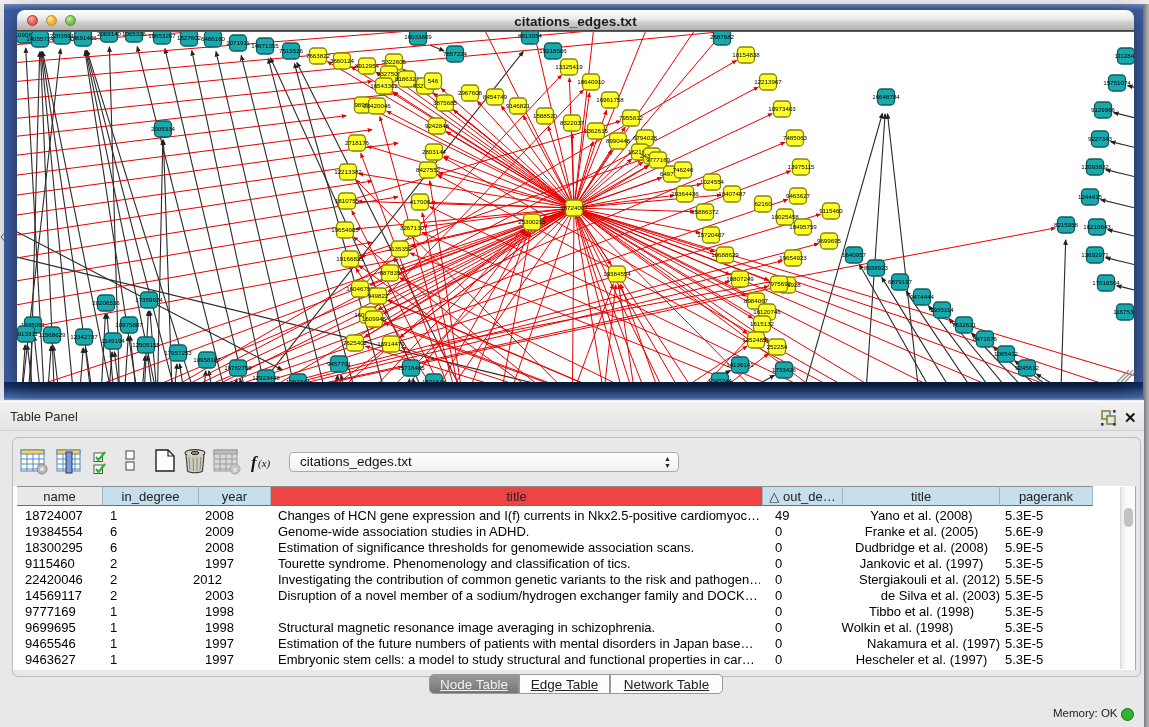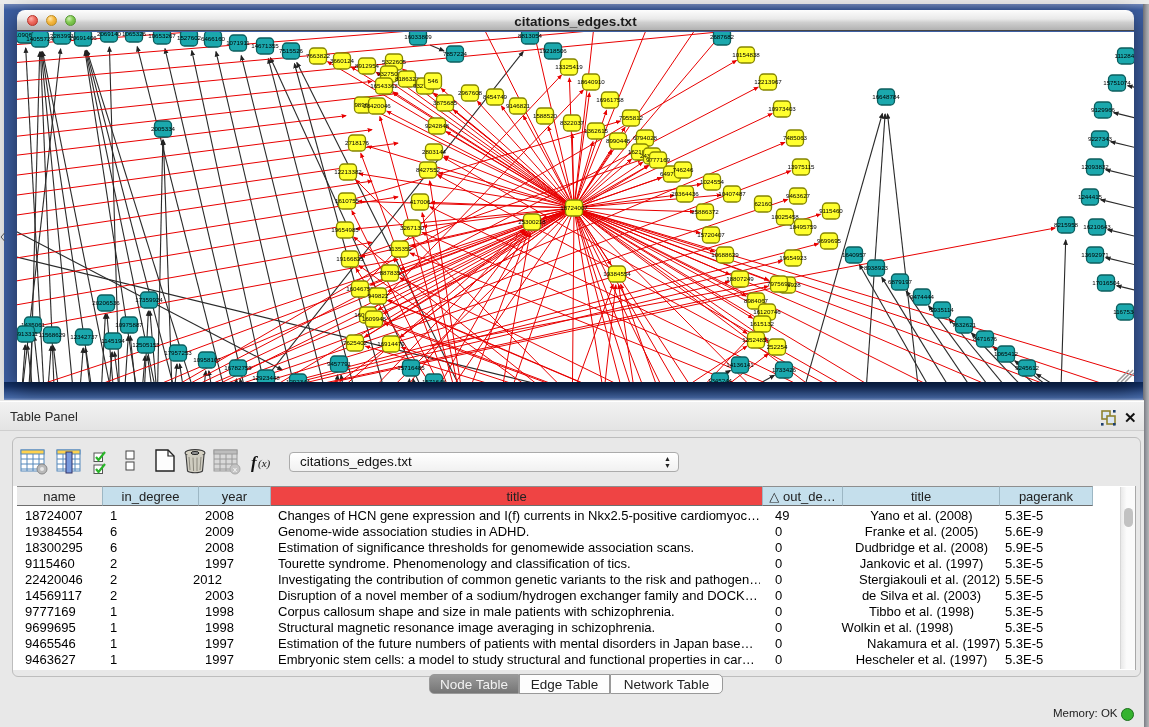--- a/index.html
+++ b/index.html
@@ -16,21 +16,21 @@
 #tphead{position:absolute;left:0;top:1px;width:1144px;height:30px;background:linear-gradient(to bottom,#f2f2f2,#e4e4e4);border-top:1px solid #fff;border-bottom:1px solid #cfcfcf;}
 #tphead span{position:absolute;left:10px;top:7px;font-size:13px;color:#2b2b2b;}
 #container{position:absolute;left:12px;top:37px;width:1129px;height:240px;border:1px solid #bdbdbd;border-radius:6px;background:#e8e8e8;}
 #combo{position:absolute;left:289px;top:452px;width:390px;height:20px;background:linear-gradient(to bottom,#ffffff,#f1f1f1);border:1px solid #ababab;border-radius:4px;font-size:13.5px;color:#111;padding:1px 0 0 10px;}
 #combo .ar{position:absolute;right:7px;top:3px;font-size:7px;line-height:6.5px;color:#222;}
 .th{position:absolute;top:486px;height:20px;border-top:1px solid #8e8e8e;border-bottom:1px solid #6e6e6e;border-right:1px solid #9db7c4;background:#c5dfec;text-align:center;font-size:13px;color:#222;line-height:20px;}
 #tablebg{position:absolute;left:13px;top:486px;width:1123px;height:184px;background:#fff;border-right:1px solid #a8a8a8;}#scrtrack{position:absolute;left:1120px;top:487px;width:15px;height:182px;background:linear-gradient(to right,#e9e9e9,#fbfbfb 40%);border-left:1px solid #d8d8d8;}
 .tr{position:absolute;left:0;height:16px;width:1149px;font-size:13px;color:#000;}
 .td{position:absolute;top:0;line-height:16px;}
 #tabbar{position:absolute;left:429px;top:674px;height:20px;font-size:13.5px;}
-.tab{position:absolute;top:0;height:20px;line-height:20px;text-align:center;border:1px solid #999;background:#fdfdfd;color:#222;}
+.tab{position:absolute;top:0;height:20px;line-height:20px;text-align:center;border:1px solid #999;background:#fdfdfd;color:#222;text-decoration:underline;}
 #scrl{position:absolute;left:1124px;top:508px;width:9px;height:19px;border-radius:4.5px;background:#c2c2c2;}
 #status{position:absolute;left:0;top:699px;width:1144px;height:28px;}
 #memtext{position:absolute;left:1053px;top:8px;font-size:11.5px;color:#222;}
 #memdot{position:absolute;left:1121px;top:9px;width:13px;height:13px;border-radius:50%;background:#35b32f;border:1.5px solid #1b6e1b;}
 #closex{position:absolute;left:1124px;top:409px;font-size:15px;font-weight:bold;color:#111;}
 </style></head><body>
 <div id="desk">
     <div id="desktop-strip"></div>
     <div id="deskband"></div>
   </div>
@@ -706,28 +706,27 @@
       <span class="td" style="left:775px">0</span>
       <span class="td" style="left:843px;width:157px;text-align:right">Stergiakouli et al. (2012)</span>
       <span class="td" style="left:1005px">5.5E-5</span>
     </div>
     <div class="tr" style="top:588px">
       <span class="td" style="left:25px">14569117</span>
       <span class="td" style="left:110px">2</span>
       <span class="td" style="left:205px">2003</span>
       <span class="td" style="left:278px;width:482px;overflow:hidden;white-space:nowrap">Disruption of a novel member of a sodium/hydrogen exchanger family and DOCK…</span>
       <span class="td" style="left:775px">0</span>
-      <span class="td" style="left:843px;width:157px;text-align:center">de Silva et al. (2003)</span>
+      <span class="td" style="left:843px;width:157px;text-align:right">de Silva et al. (2003)</span>
       <span class="td" style="left:1005px">5.3E-5</span>
     </div>
     <div class="tr" style="top:604px">
       <span class="td" style="left:25px">9777169</span>
       <span class="td" style="left:110px">1</span>
       <span class="td" style="left:205px">1998</span>
-      <span class="td" style="left:278px;width:482px;overflow:hidden;white-space:nowrap">Corpus callosum shape and size in male patients with schizophrenia.</span>
       <span class="td" style="left:775px">0</span>
       <span class="td" style="left:843px;width:157px;text-align:center">Tibbo et al. (1998)</span>
       <span class="td" style="left:1005px">5.3E-5</span>
     </div>
     <div class="tr" style="top:620px">
       <span class="td" style="left:25px">9699695</span>
       <span class="td" style="left:110px">1</span>
       <span class="td" style="left:205px">1998</span>
       <span class="td" style="left:278px;width:482px;overflow:hidden;white-space:nowrap">Structural magnetic resonance image averaging in schizophrenia.</span>
       <span class="td" style="left:775px">0</span>

